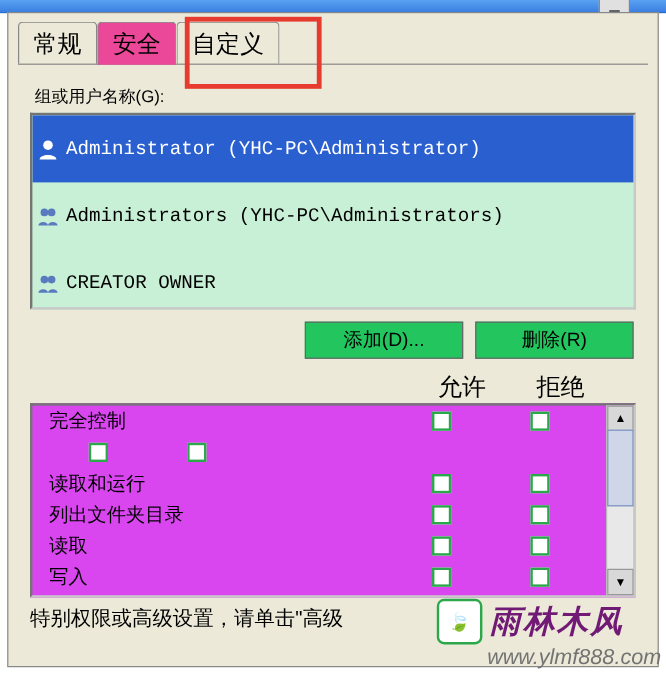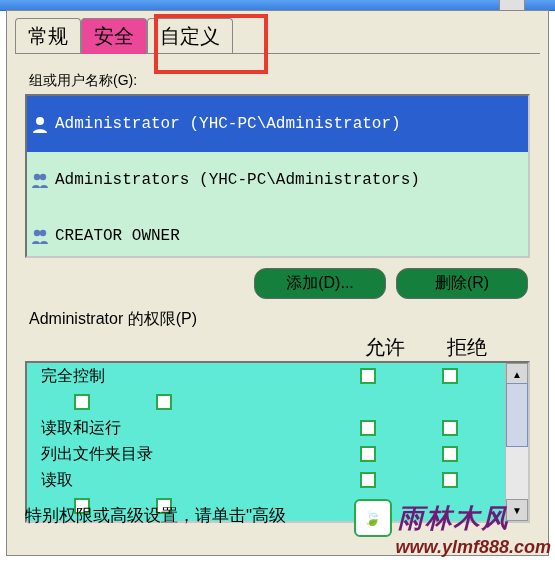--- a/index.html
+++ b/index.html
@@ -12,41 +12,41 @@
   .tab.active{background:#ec4899;z-index:2}
   .panel{margin:0 8px 8px 8px;background:#ece9d8;border-top:1px solid #888;padding:12px 10px 6px 10px;height:480px;box-sizing:border-box;position:relative}
   .hl{position:absolute;left:154px;top:14px;width:106px;height:52px;border:4px solid #e63b2e;pointer-events:none;z-index:5}
   .grp-label{font-size:14px;margin:6px 0 4px 4px}
   .listbox{border:2px inset #c8c8c8;background:#c8f0d6;height:160px;overflow:hidden}
   .row{display:flex;align-items:center;height:32px;padding:12px 2px}
   .row.sel{background:#2a5fcf;color:#fff}
   .row .ico{width:22px;height:22px;margin-right:4px;display:flex;align-items:center;justify-content:center}
   .row .txt{font-family:"Courier New",monospace;font-size:16px}
   .btns{display:flex;justify-content:flex-end;gap:10px;margin:10px 2px}
-  .btn{min-width:110px;padding:4px 10px;background:#15803d;border:1px solid #666;border-radius:12px;font-size:16px;cursor:pointer;text-align:center}
+  .btn{min-width:110px;padding:4px 10px;background:#22c55e;border:1px solid #666;border-radius:0;font-size:16px;cursor:pointer;text-align:center}
   .perm-label{font-size:16px;margin:2px 0 4px 4px}
   .perm-head{display:flex;font-size:20px}
   .perm-head .sp{flex:1}
   .perm-head .h{width:82px;text-align:center}
-  .permbox{border:2px inset #c8c8c8;background:#5eead4;height:158px;display:flex}
+  .permbox{border:2px inset #c8c8c8;background:#d946ef;height:158px;display:flex}
   .perm-inner{flex:1;overflow:hidden}
   .perm-row{display:flex;align-items:center;height:26px;padding:0 14px}
   .perm-row .pname{flex:1;font-size:16px}
   .chk{width:16px;height:16px;border:2px solid #2aa84a;background:#fff;box-sizing:border-box}
   .chkcell{width:82px;display:flex;justify-content:center}
   .sb{width:22px;background:#e8e8e8;border-left:1px solid #bbb;position:relative}
   .sb .up,.sb .dn{height:20px;background:#d8d8d8;border:1px solid #999;display:flex;align-items:center;justify-content:center;font-size:10px;position:absolute;left:0;right:0}
   .sb .up{top:0}.sb .dn{bottom:0}
   .sb .thumb{position:absolute;left:0;right:0;top:20px;height:62px;background:#cfd6e8;border:1px solid #7a8fbf}
   .footer{position:absolute;left:10px;right:10px;bottom:6px;font-size:17px}
   .watermark{position:absolute;right:4px;bottom:4px;display:flex;flex-direction:column;align-items:flex-start;z-index:9}
   .wm-top{display:flex;align-items:center;gap:6px}
   .wm-logo{width:34px;height:34px;border:2px solid #2aa84a;border-radius:6px;display:flex;align-items:center;justify-content:center;background:#fff}
   .wm-text{font-size:26px;font-weight:bold;font-style:italic;color:#701a75;letter-spacing:2px}
-  .wm-url{color:#7f1d1d;font-weight:bold;font-style:italic;font-size:18px;margin-left:42px}
+  .wm-url{color:#737373;font-weight:normal;font-style:italic;font-size:18px;margin-left:42px}
   svg{display:block}
 </style>
 </head>
 <body>
 
 <div class="frame">
   <div class="titlebar">
     <div class="min">_</div>
   </div>
 
@@ -115,21 +115,20 @@
               </svg>
           </span>
         </div>
       </div>
 
       <div class="btns">
         <div class="btn">添加(D)...</div>
         <div class="btn">删除(R)</div>
       </div>
 
-      <div class="perm-label">Administrator 的权限(P)</div>
       <div class="perm-head">
         <div class="sp"></div>
         <div class="h">允许</div>
         <div class="h">拒绝</div>
         <div style="width:22px"></div>
       </div>
 
       <div class="permbox">
         <div class="perm-inner">
           <div class="perm-row">
@@ -170,20 +169,21 @@
           <div class="perm-row">
             <div class="pname">读取</div>
             <div class="chkcell">
                 <div class="chk"></div>
               </div>
             <div class="chkcell">
                 <div class="chk"></div>
               </div>
           </div>
           <div class="perm-row">
+            <div class="pname">写入</div>
             <div class="chkcell">
                 <div class="chk"></div>
               </div>
             <div class="chkcell">
                 <div class="chk"></div>
               </div>
           </div>
           <div class="perm-row">
             
             

